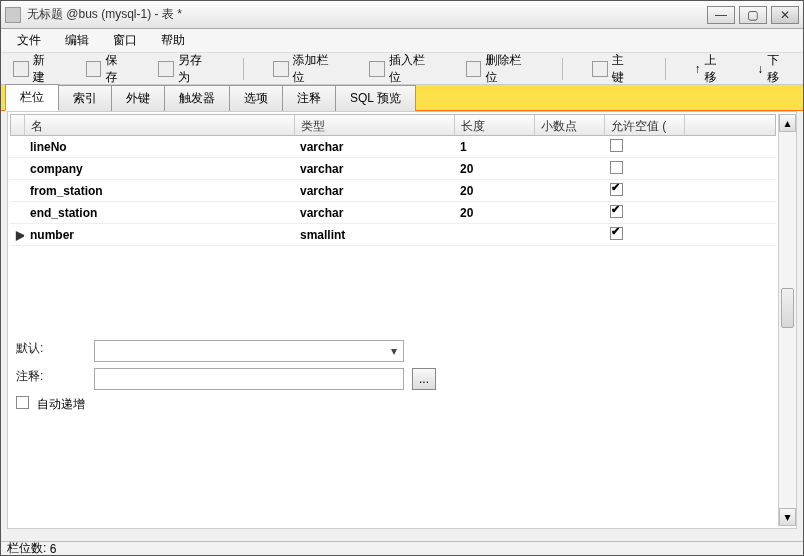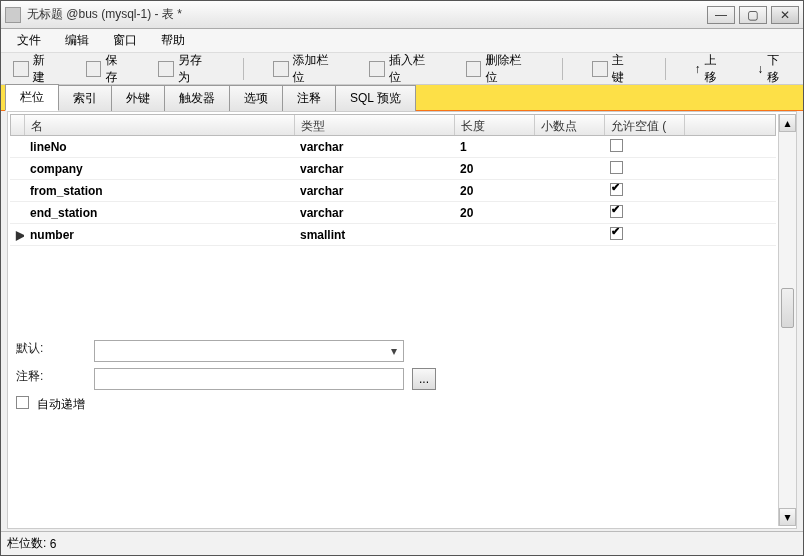--- a/index.html
+++ b/index.html
@@ -36,21 +36,21 @@
   .col-name { width:270px; } .col-type { width:160px; } .col-len { width:80px; } .col-dec{ width:70px; } .col-null{ width:80px; text-align:left; }
   .chk { width:13px; height:13px; border:1px solid #888; display:inline-block; background:#fff; position:relative;}
   .chk.checked::after { content:"✔"; position:absolute; left:0; top:-3px; font-size:11px; }
   .props { position:absolute; left:8px; right:24px; bottom:8px; top:228px; }
   .prow { display:flex; margin-bottom:6px; gap:8px; }
   .plabel { width:70px; color:#222; }
   .pinput { width:310px; height:22px; border:1px solid #aaa; background:#fff; }
   .pcombo { position:relative; }
   .pcombo::after { content:"▾"; position:absolute; right:6px; top:3px; color:#444; }
   .dotsbtn { width:24px; height:22px; border:1px solid #888; background:linear-gradient(#f8f8f8,#ddd); display:flex; align-items:center; justify-content:center; cursor:pointer;}
-  .statusbar { position:absolute; left:0; right:0; bottom:0; height:24px; border-top:1px solid #bbb; background:#f2f2f2; display:flex; align-items:center; padding:0 6px; }
+  .statusbar { position:absolute; left:0; right:0; bottom:0; height:14px; border-top:1px solid #bbb; background:#f2f2f2; display:flex; align-items:center; padding:0 6px; }
   .watermark { position:absolute; right:6px; bottom:24px; color:#ccc; font-size:11px; }
 </style>
 </head>
 <body>
 
 <div class="window">
 
   <div class="titlebar">
     <span class="app-icon"></span>
     <span class="title">无标题 @bus (mysql-1) - 表 *</span>

